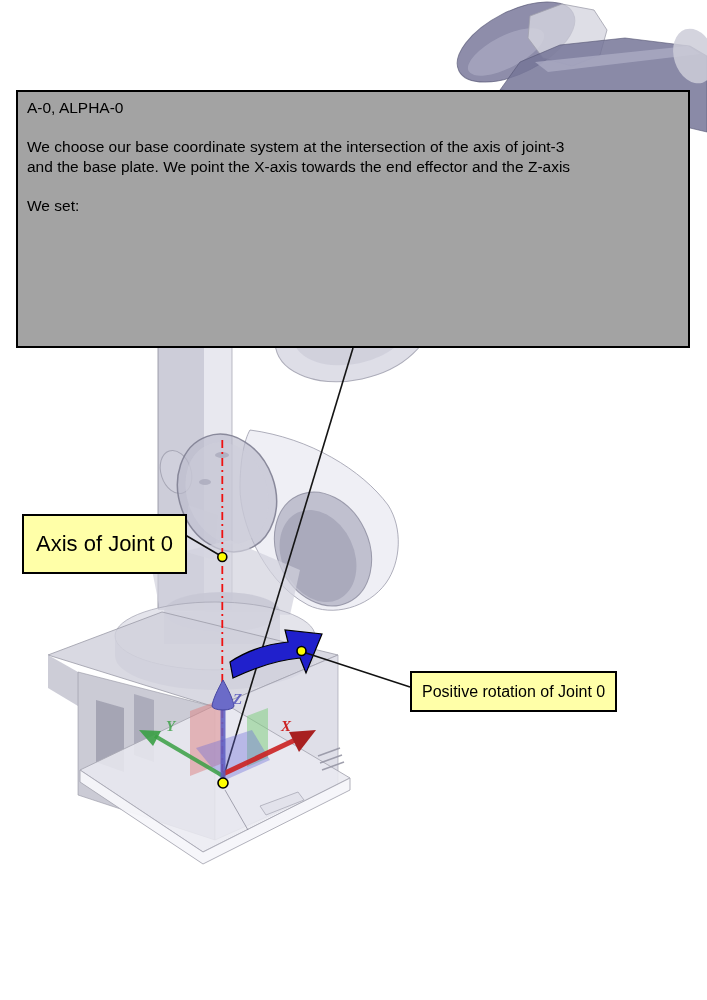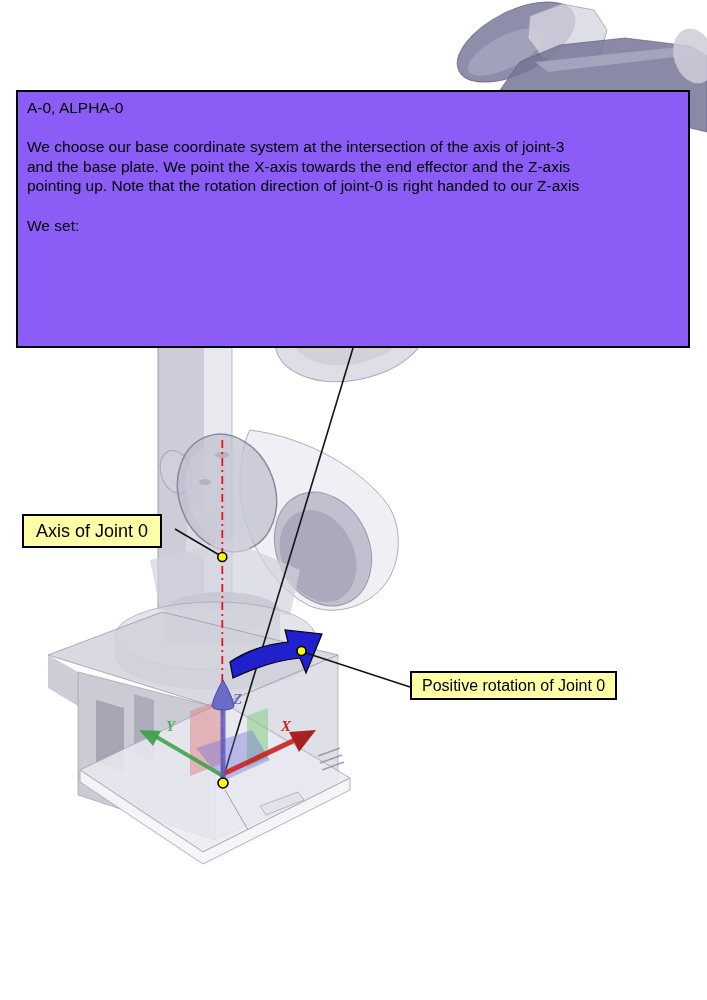--- a/index.html
+++ b/index.html
@@ -11,22 +11,22 @@
   .note-box{
     position:absolute;left:16px;top:90px;width:674px;height:258px;
     box-sizing:border-box;border:2px solid #000;
     padding:6px 10px 0 9px;color:#000;z-index:5;
   }
   .note-line{height:19.6px;font-size:15.5px;line-height:19.6px;white-space:pre;}
   .callout-label{
     position:absolute;box-sizing:border-box;border:2px solid #000;
     color:#000;z-index:6;white-space:nowrap;
   }
-  .axis-label{left:22px;top:514px;font-size:18px;line-height:24px;padding:3px 12px;}
-  .rot-label{left:410px;top:671px;font-size:16px;line-height:21px;padding:2px 10px;}
+  .axis-label{left:22px;top:514px;font-size:22px;line-height:24px;padding:16px 12px;}
+  .rot-label{left:410px;top:671px;font-size:16px;line-height:21px;padding:8px 10px;}
   .axis-letter{font-style:italic;font-weight:bold;font-size:15px;font-family:"Liberation Serif",serif;}
 </style>
 </head>
 <body>
 
 <div class="canvas">
 
   <svg class="scene" viewBox="0 0 707 1000" xmlns="http://www.w3.org/2000/svg">
 
     <g>
@@ -114,26 +114,25 @@
              C 278,660 256,667 233,678 Z" stroke="#000000" stroke-width="1.2" fill="#2020cc"></path>
 
     <line x1="175" y1="529" x2="221" y2="556" stroke="#111111" stroke-width="1.5"></line>
     <line x1="303" y1="652" x2="410" y2="687" stroke="#111111" stroke-width="1.5"></line>
 
     <circle cx="222.3" cy="557" r="4.5" stroke-width="1.6" stroke="#000000" fill="#ffff00"></circle>
     <circle cx="301.5" cy="651" r="4.5" stroke-width="1.6" stroke="#000000" fill="#ffff00"></circle>
     <circle cx="223" cy="783" r="5" stroke-width="1.6" stroke="#000000" fill="#ffff00"></circle>
   </svg>
 
-  <div class="note-box" style="background:#8b5cf6;">
+  <div class="note-box" style="background:#a3a3a3;">
     <div class="note-line">A-0, ALPHA-0</div>
     <div class="note-line"></div>
     <div class="note-line">We choose our base coordinate system at the intersection of the axis of joint-3</div>
     <div class="note-line">and the base plate. We point the X-axis towards the end effector and the Z-axis</div>
-    <div class="note-line">pointing up. Note that the rotation direction of joint-0 is right handed to our Z-axis</div>
     <div class="note-line"></div>
     <div class="note-line">We set:</div>
   </div>
 
   <div class="callout-label axis-label" style="background:#ffffa8;">Axis of Joint 0</div>
 
   <div class="callout-label rot-label" style="background:#ffffa8;">Positive rotation of Joint 0</div>
 
 </div>
 

